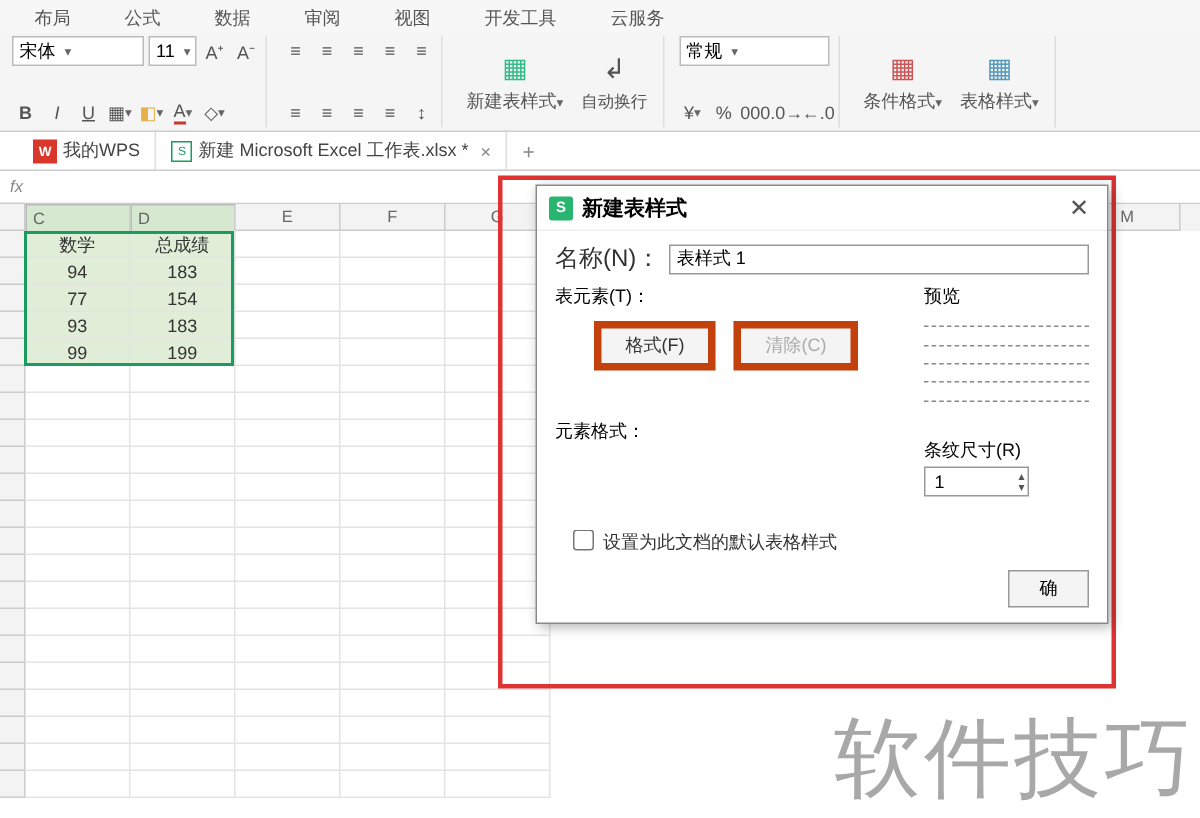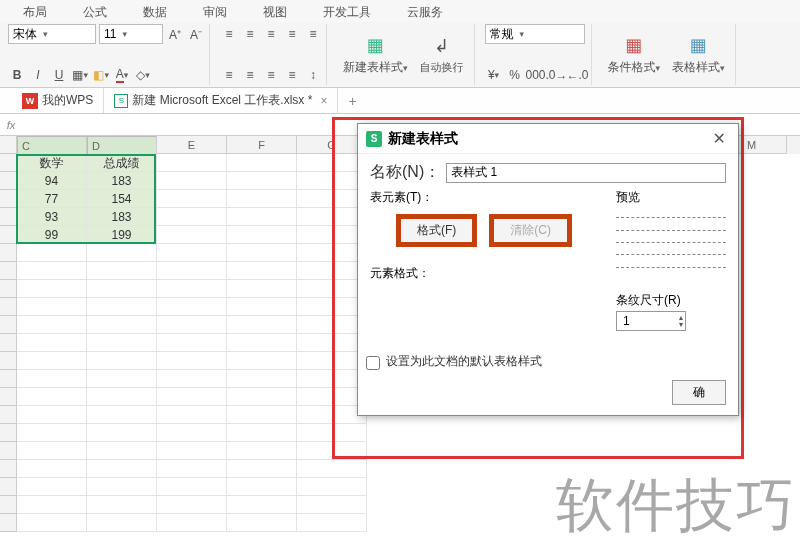--- a/index.html
+++ b/index.html
@@ -53,22 +53,22 @@
 .listbox .item.sel{background:#d9e8d0}
 .side{width:110px}
 .preview{border:0;height:70px;display:flex;flex-direction:column;justify-content:space-around;margin-top:2px;padding:4px 0}
 .preview .ln{height:2px;border-top:1px dashed #888}
 .sizebox{margin-top:14px}
 .spin{border:1px solid #999;width:70px;height:20px;display:inline-flex;align-items:center;justify-content:space-between;padding:0 2px 0 6px;margin-top:2px}
 .spin .arrs{font-size:8px;color:#555;line-height:7px}
 .btnrow{display:flex;gap:12px;justify-content:center;margin-top:8px}
 .dlgbtn{border:5px solid #c2410c;background:#f4f4f4;padding:3px 16px;font-size:12px;color:#333;cursor:pointer}
 .dlgbtn.dis{color:#aaa}
-.fmtlbl{margin-top:18px;font-size:12px}
-.checkrow{display:flex;align-items:flex-end;gap:6px;padding:10px 8px;font-size:12px;color:#333}
+.fmtlbl{margin-top:32px;font-size:12px}
+.checkrow{display:flex;align-items:flex-start;gap:6px;padding:10px 24px;font-size:12px;color:#333}
 .checkrow input{width:14px;height:14px}
 .okrow{display:flex;justify-content:flex-end;padding:0 12px 10px}
 .okbtn{border:1px solid #999;background:#f4f4f4;padding:3px 20px;font-size:12px}
 .watermark{position:absolute;right:4px;bottom:0px;font-size:58px;color:#a8a8a8;font-weight:300;font-family:"SimHei","黑体";letter-spacing:2px;pointer-events:none}
 </style>
 </head>
 <body>
 
 <div class="ribbon-tabs">
   <span>布局</span>
@@ -80,21 +80,21 @@
   <span>云服务</span>
 </div>
 
 <div class="ribbon">
   <div class="grp">
     <div class="row">
       <span class="sel" style="width:88px">
           <span>宋体</span>
           <span class="caret">▾</span>
         </span>
-      <span class="sel" style="width:64px">
+      <span class="sel" style="width:32px">
           <span>11</span>
           <span class="caret">▾</span>
         </span>
       <span class="btn">A⁺</span>
       <span class="btn">A⁻</span>
     </div>
     <div class="row">
       <span class="btn" style="font-weight:bold">B</span>
       <span class="btn" style="font-style:italic">I</span>
       <span class="btn" style="text-decoration:underline">U</span>

